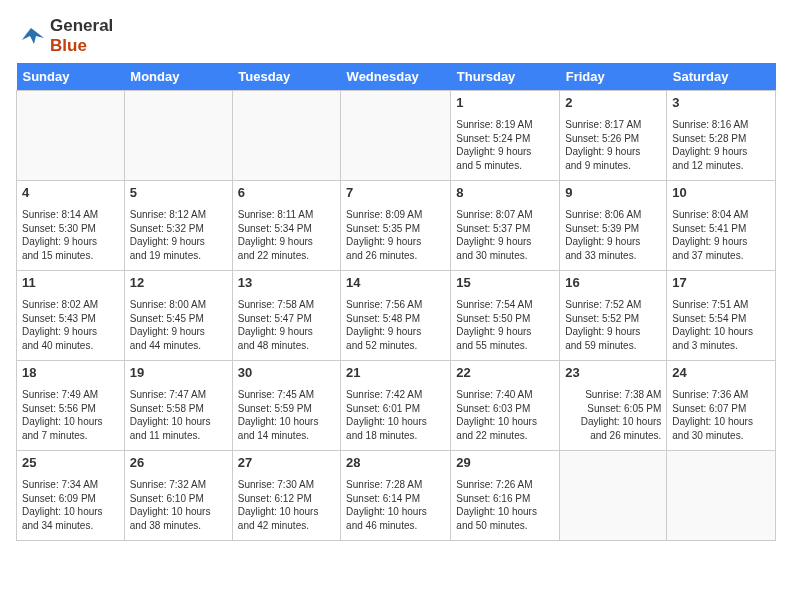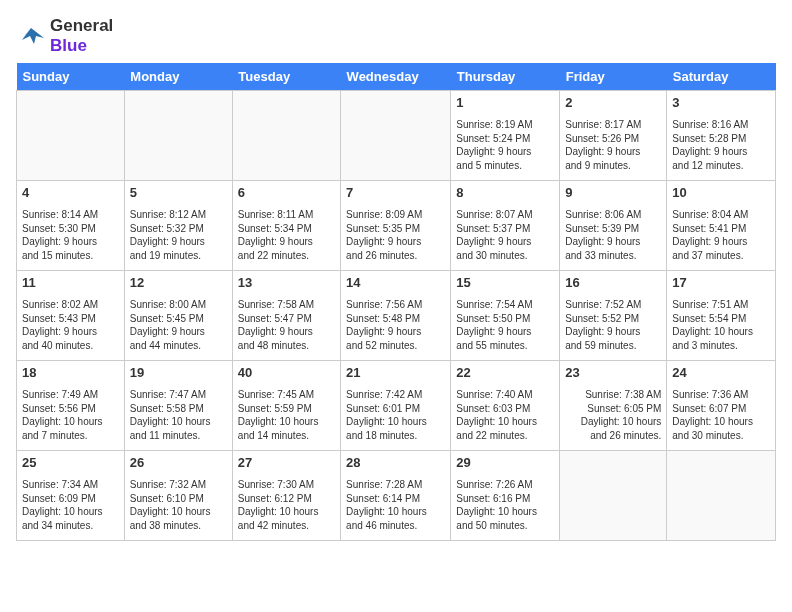--- a/index.html
+++ b/index.html
@@ -82,21 +82,21 @@
 <body>
 
 <div class="header">
   <div class="logo">
     <svg class="logo-bird" viewBox="0 0 30 24" xmlns="http://www.w3.org/2000/svg">
       <polygon points="15,4 28,14 20,12 18,20 14,12 6,16" fill="#2c6fad"></polygon>
       <polygon points="15,4 6,16 10,10" fill="#4a90d9"></polygon>
     </svg>
     <div>
       <div style="font-size:17px;font-weight:bold;color:#333;line-height:1.15">General</div>
-      <div style="font-size:17px;font-weight:bold;color:#6d28d9;line-height:1.15">Blue</div>
+      <div style="font-size:17px;font-weight:bold;color:#c2410c;line-height:1.15">Blue</div>
     </div>
   </div>
 </div>
 
 <table class="calendar">
   <thead>
     <tr>
     <th>Sunday</th>
         <th>Monday</th>
         <th>Tuesday</th>
@@ -245,21 +245,21 @@
 and 7 minutes.</div>
         </td>
         <td>
           <span class="day-number">19</span>
           <div class="day-info" style="white-space: pre-line;">Sunrise: 7:47 AM
 Sunset: 5:58 PM
 Daylight: 10 hours
 and 11 minutes.</div>
         </td>
         <td>
-          <span class="day-number">40</span>
+          <span class="day-number">30</span>
           <div class="day-info" style="white-space: pre-line;">Sunrise: 7:45 AM
 Sunset: 5:59 PM
 Daylight: 10 hours
 and 14 minutes.</div>
         </td>
         <td>
           <span class="day-number">21</span>
           <div class="day-info" style="white-space: pre-line;">Sunrise: 7:42 AM
 Sunset: 6:01 PM
 Daylight: 10 hours

